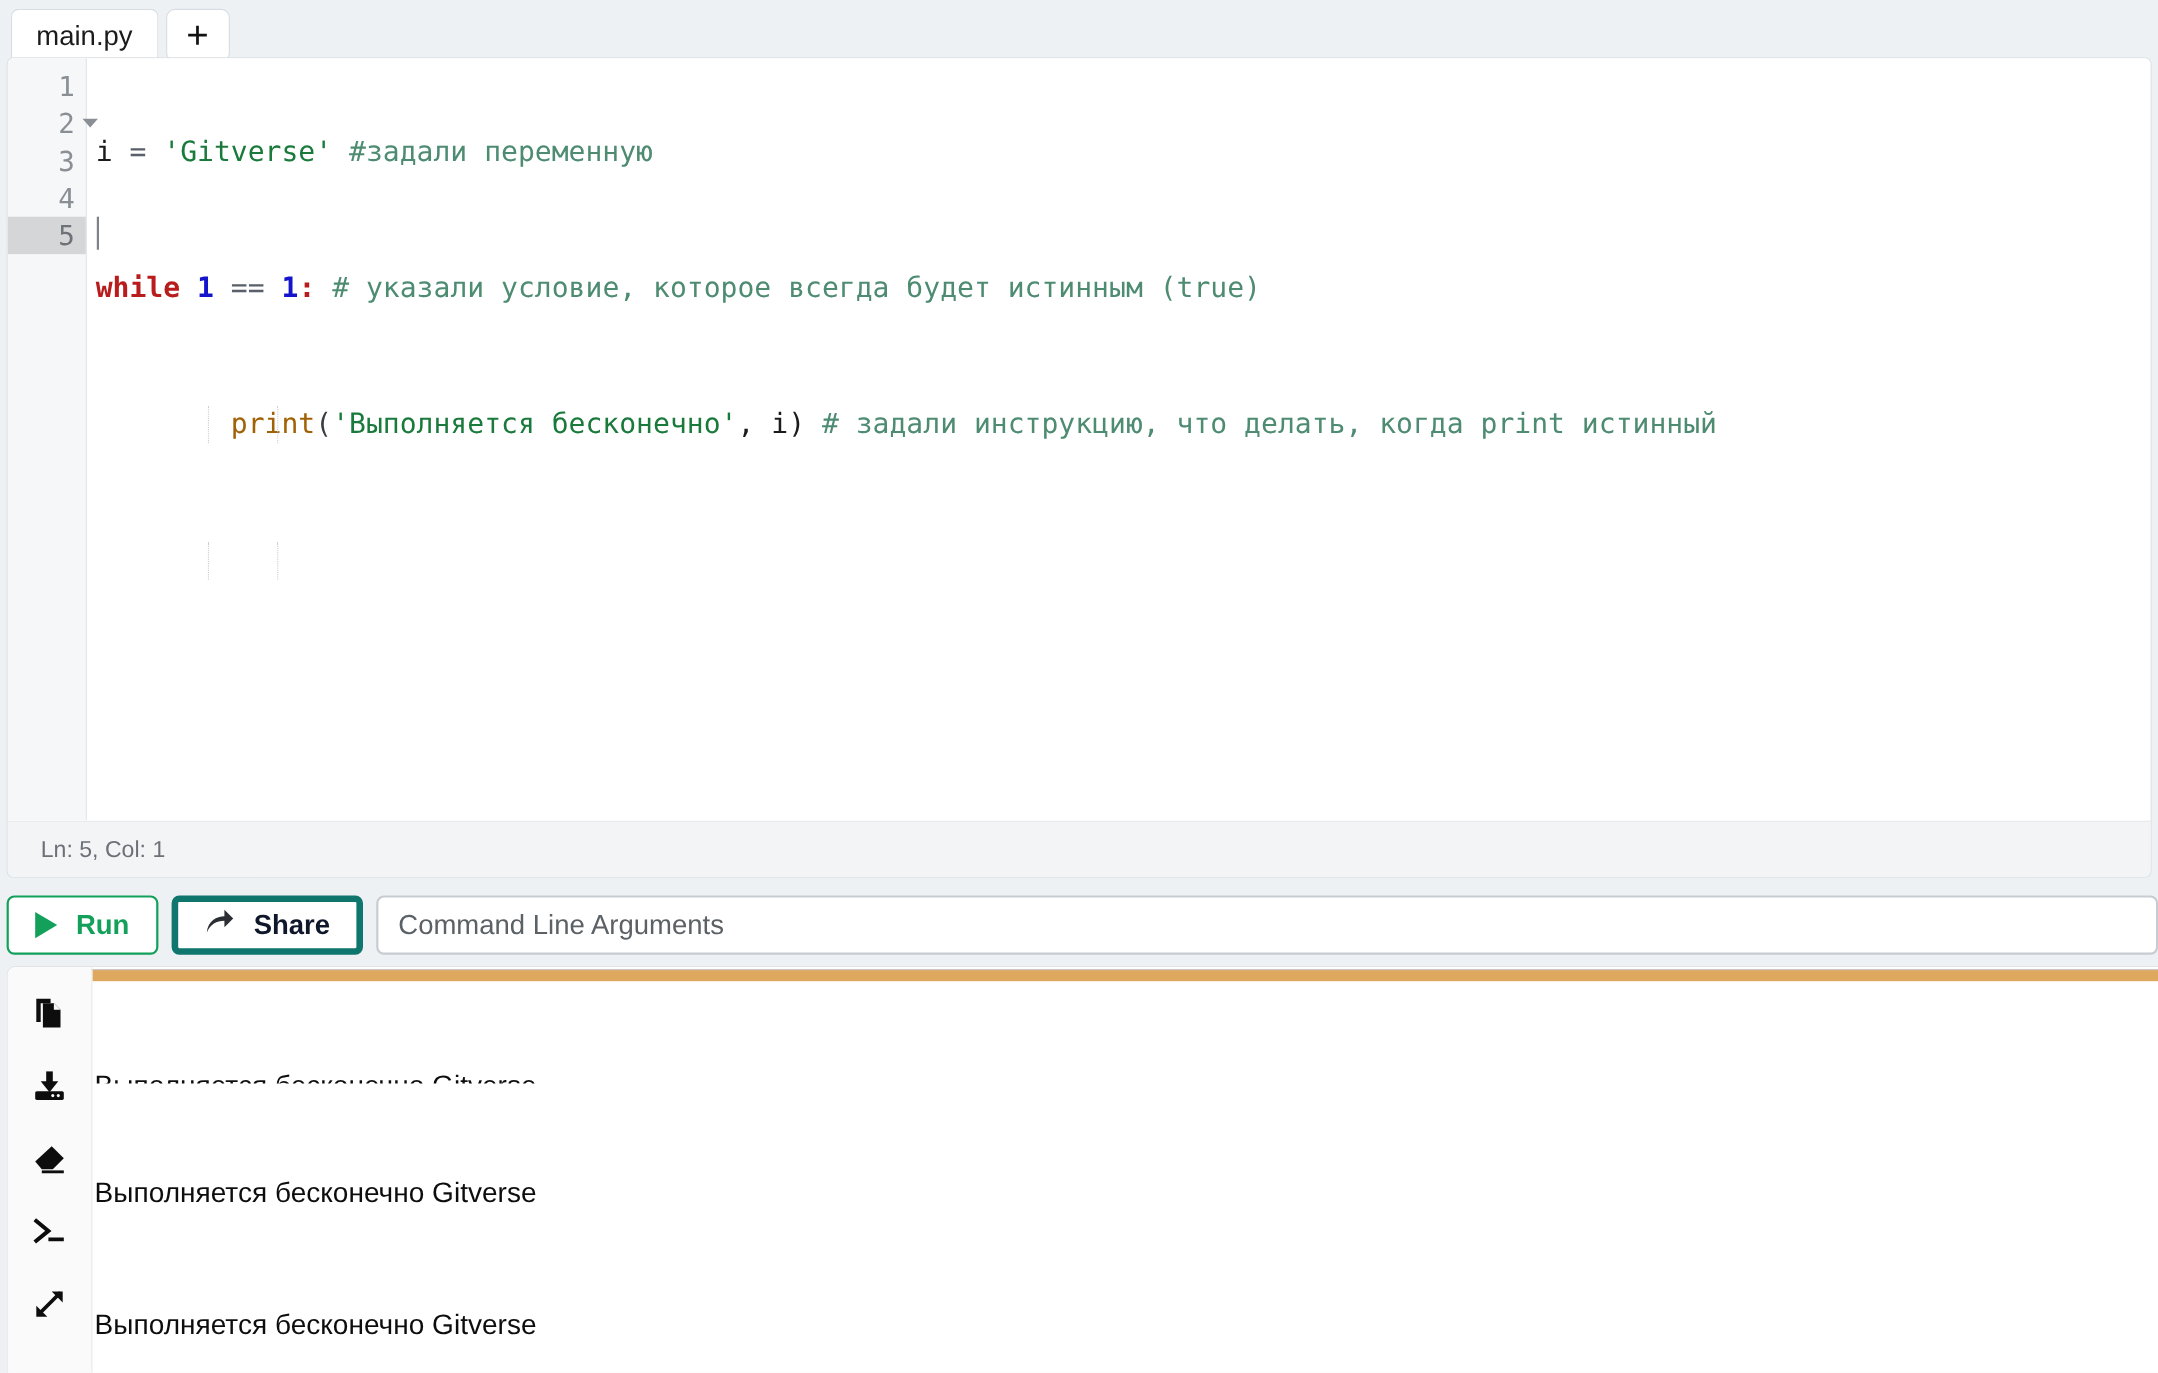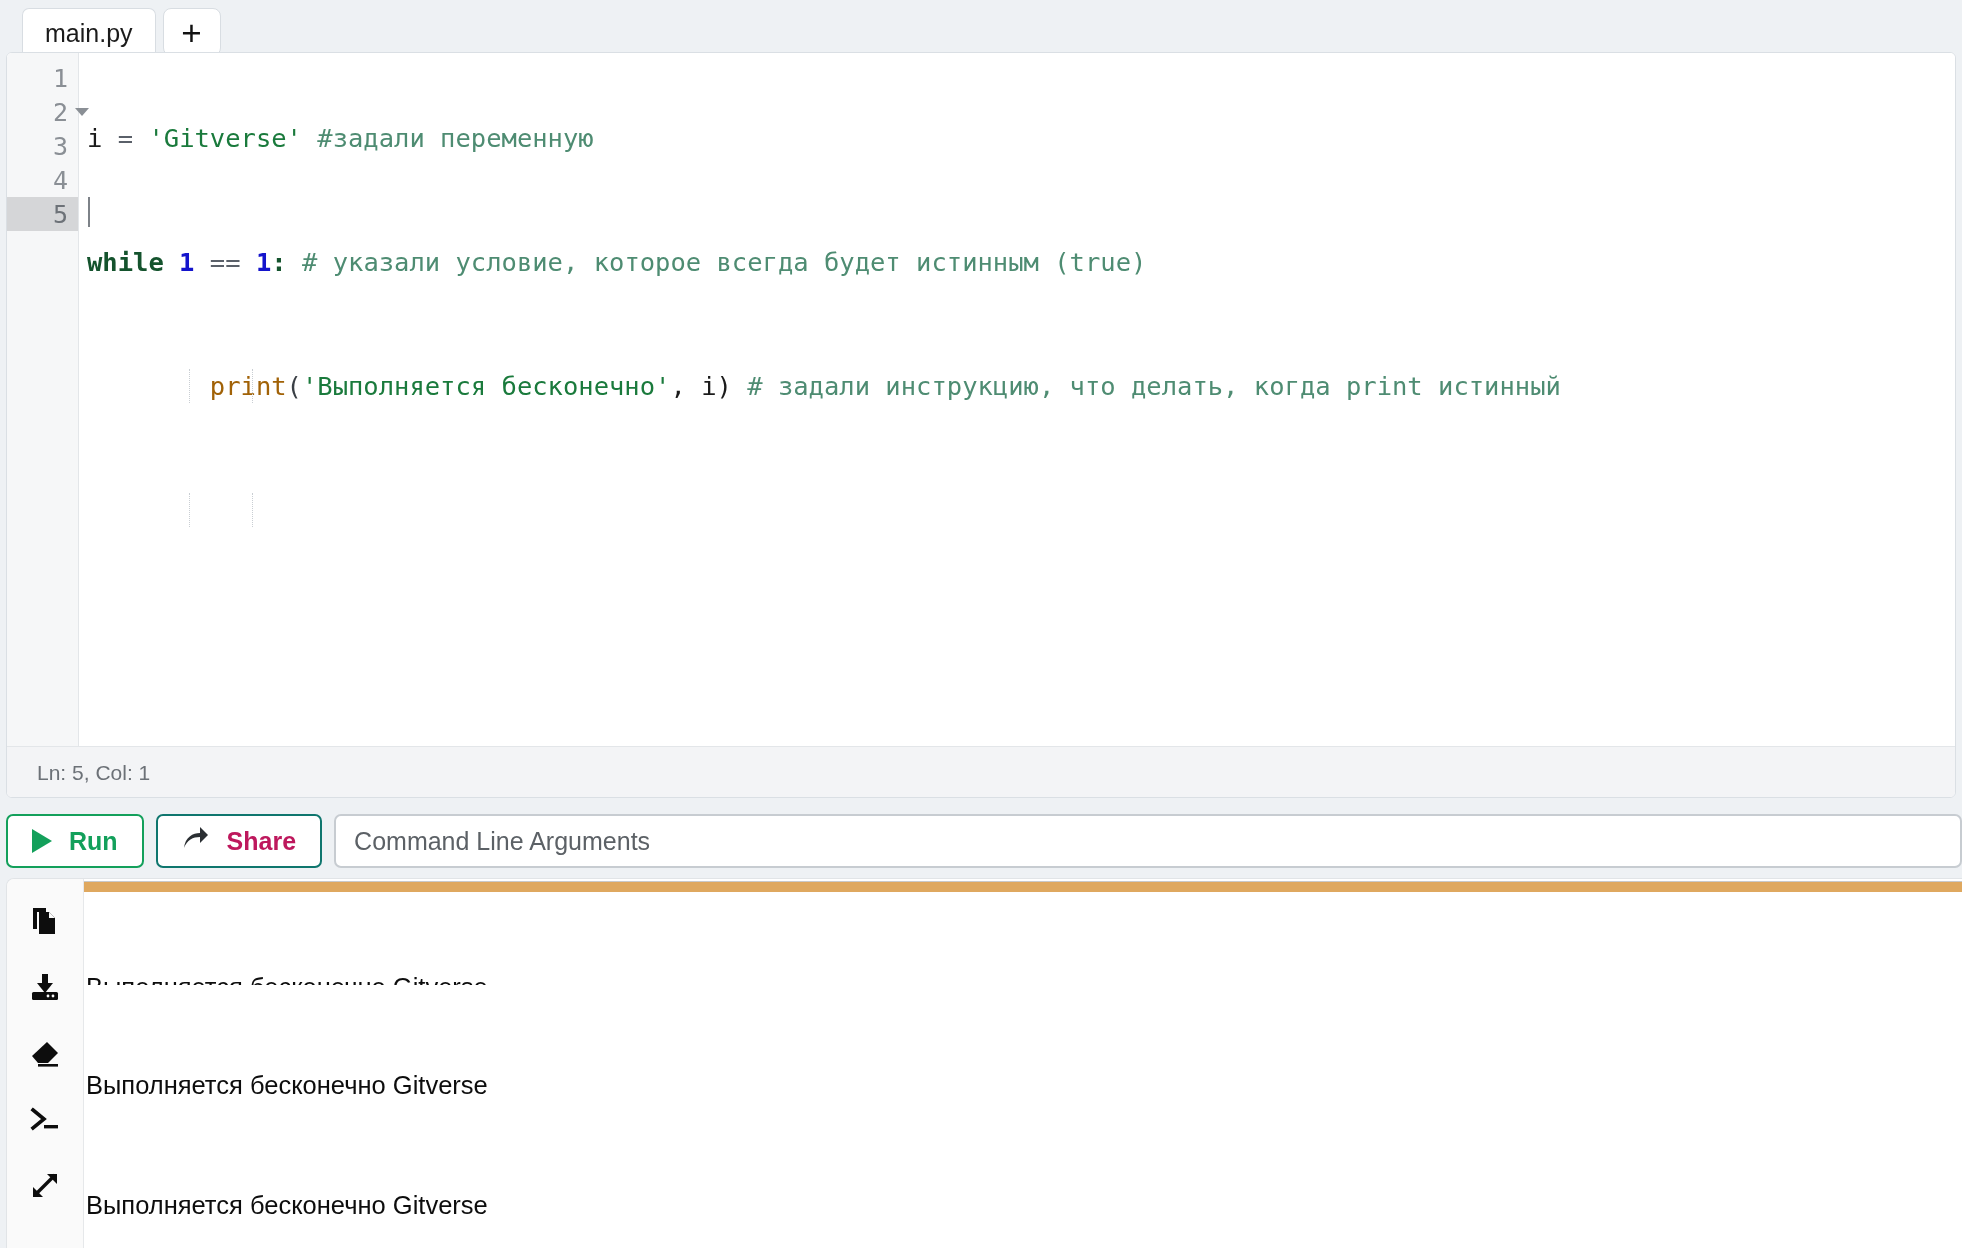--- a/index.html
+++ b/index.html
@@ -9,21 +9,21 @@
     font-family: "Liberation Sans", sans-serif;
     overflow: hidden;
   }
 
   
   #tab-bar {
     height: 58px;
     background: #eef1f4;
     display: flex;
     align-items: flex-end;
-    padding-left: 22px;
+    padding-left: 10px;
     position: relative;
   }
   .tab {
     height: 50px;
     min-width: 122px;
     background: #ffffff;
     border: 1px solid #d8dde2;
     border-bottom: none;
     border-radius: 7px 7px 0 0;
     display: flex;
@@ -120,21 +120,21 @@
     top: 0; bottom: 0;
     width: 1px;
     border-left: 1px dotted #c9ced3;
   }
   .ig1 { left: 110px; }
   .ig2 { left: 173px; }
   .tok-plain   { color: #1b1b1b; }
   .tok-op      { color: #5a6069; }
   .tok-str     { color: #1a7a3c; }
   .tok-comment { color: #4e8c72; margin-top: 20px; }
-  .tok-kw      { color: #14532d; font-weight: bold; }
+  .tok-kw      { color: #b91c1c; font-weight: bold; }
   .tok-num     { color: #1414cc; font-weight: bold; }
   .tok-fn      { color: #a16207; }
   .tok-punct   { color: #3a3f45; }
   #text-cursor {
     position: absolute;
     left: 9px;
     top: 144px;
     width: 2px;
     height: 30px;
     background: #7d8288;
@@ -167,21 +167,21 @@
     align-items: center;
     gap: 17px;
     padding: 0 24px;
     background: #ffffff;
     border-radius: 7px;
     font-size: 25px;
     font-weight: bold;
     cursor: pointer;
   }
   #run-button { border: 2px solid #13a05b; color: #13a05b; }
-  #share-button { border: 2px solid #0f766e; color: #be185d; align-items: center; }
+  #share-button { border: 6px solid #0f766e; color: #0f172a; align-items: center; }
   .play-tri {
     width: 0; height: 0;
     border-left: 20px solid #13a05b;
     border-top: 12px solid transparent;
     border-bottom: 12px solid transparent;
   }
   #cli-input {
     flex: 1;
     height: 54px;
     background: #ffffff;

